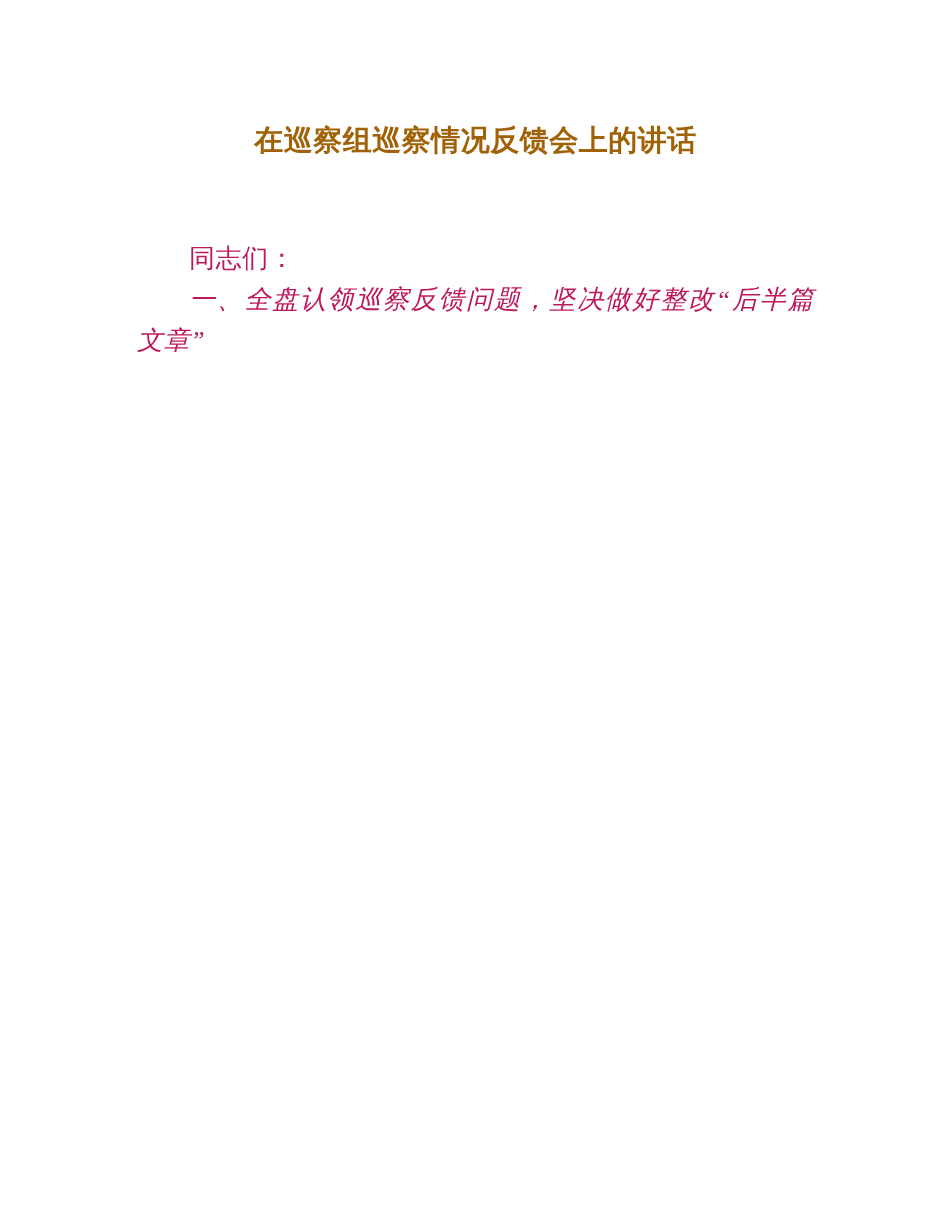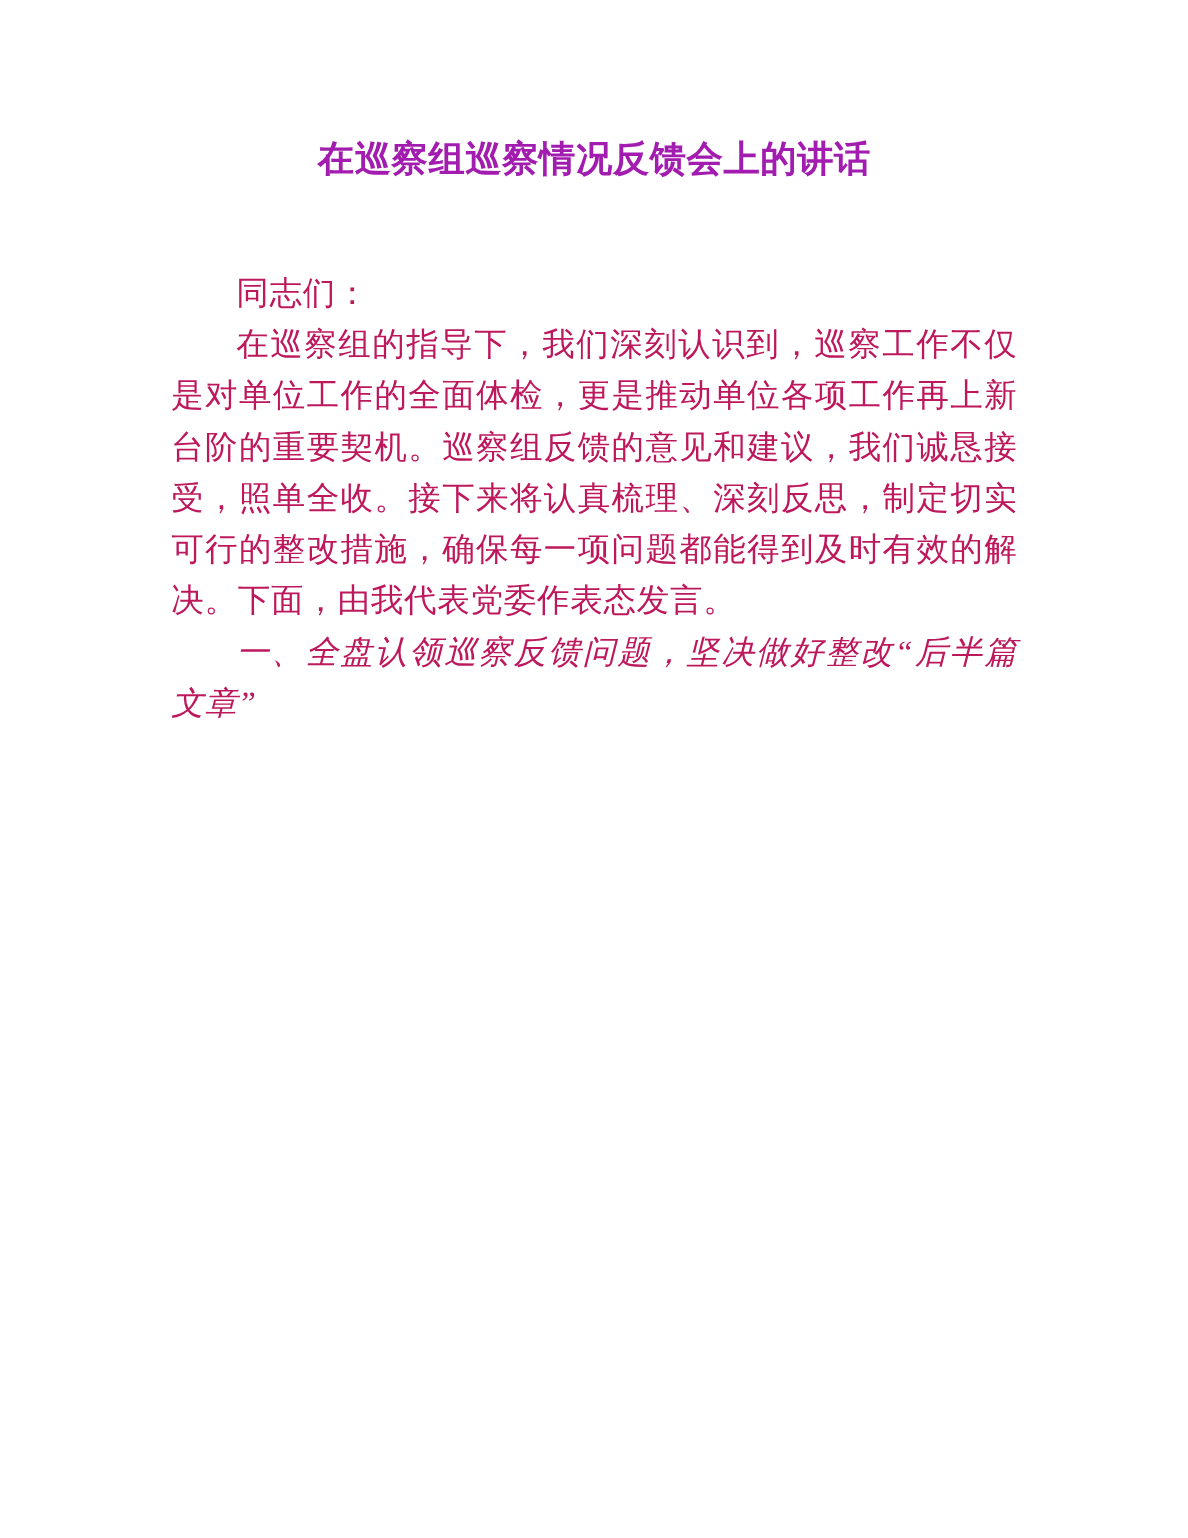--- a/index.html
+++ b/index.html
@@ -31,23 +31,23 @@
     width: 677px;
   }
 
   .doc-title {
     font-family: "Liberation Sans", "DejaVu Sans", sans-serif;
     font-weight: bold;
     font-size: 29px;
     line-height: 40px;
     text-align: center;
     letter-spacing: 0.5px;
-    margin: 0;
+    margin: 12px;
     padding-top: 108px;
-    color: #a21caf;
+    color: #a16207;
   }
 
   .title-spacer {
     height: 66px;
   }
 
   .para {
     font-family: "Liberation Serif", "DejaVu Serif", serif;
     font-size: 26px;
     line-height: 41px;
@@ -89,19 +89,18 @@
 
   <div class="doc-body">
 
     <h1 class="doc-title">在巡察组巡察情况反馈会上的讲话</h1>
 
     <div class="title-spacer"></div>
 
     <p class="para salutation no-stretch">同志们：</p>
 
 
-    <p class="para no-stretch">在巡察组的指导下，我们深刻认识到，巡察工作不仅是对单位工作的全面体检，更是推动单位各项工作再上新台阶的重要契机。巡察组反馈的意见和建议，我们诚恳接受，照单全收。接下来将认真梳理、深刻反思，制定切实可行的整改措施，确保每一项问题都能得到及时有效的解决。下面，由我代表党委作表态发言。</p>
 
     <p class="para section-heading no-stretch">一、全盘认领巡察反馈问题，坚决做好整改“后半篇文章”</p>
 
   </div>
 
 </div>
 
 </body></html>

